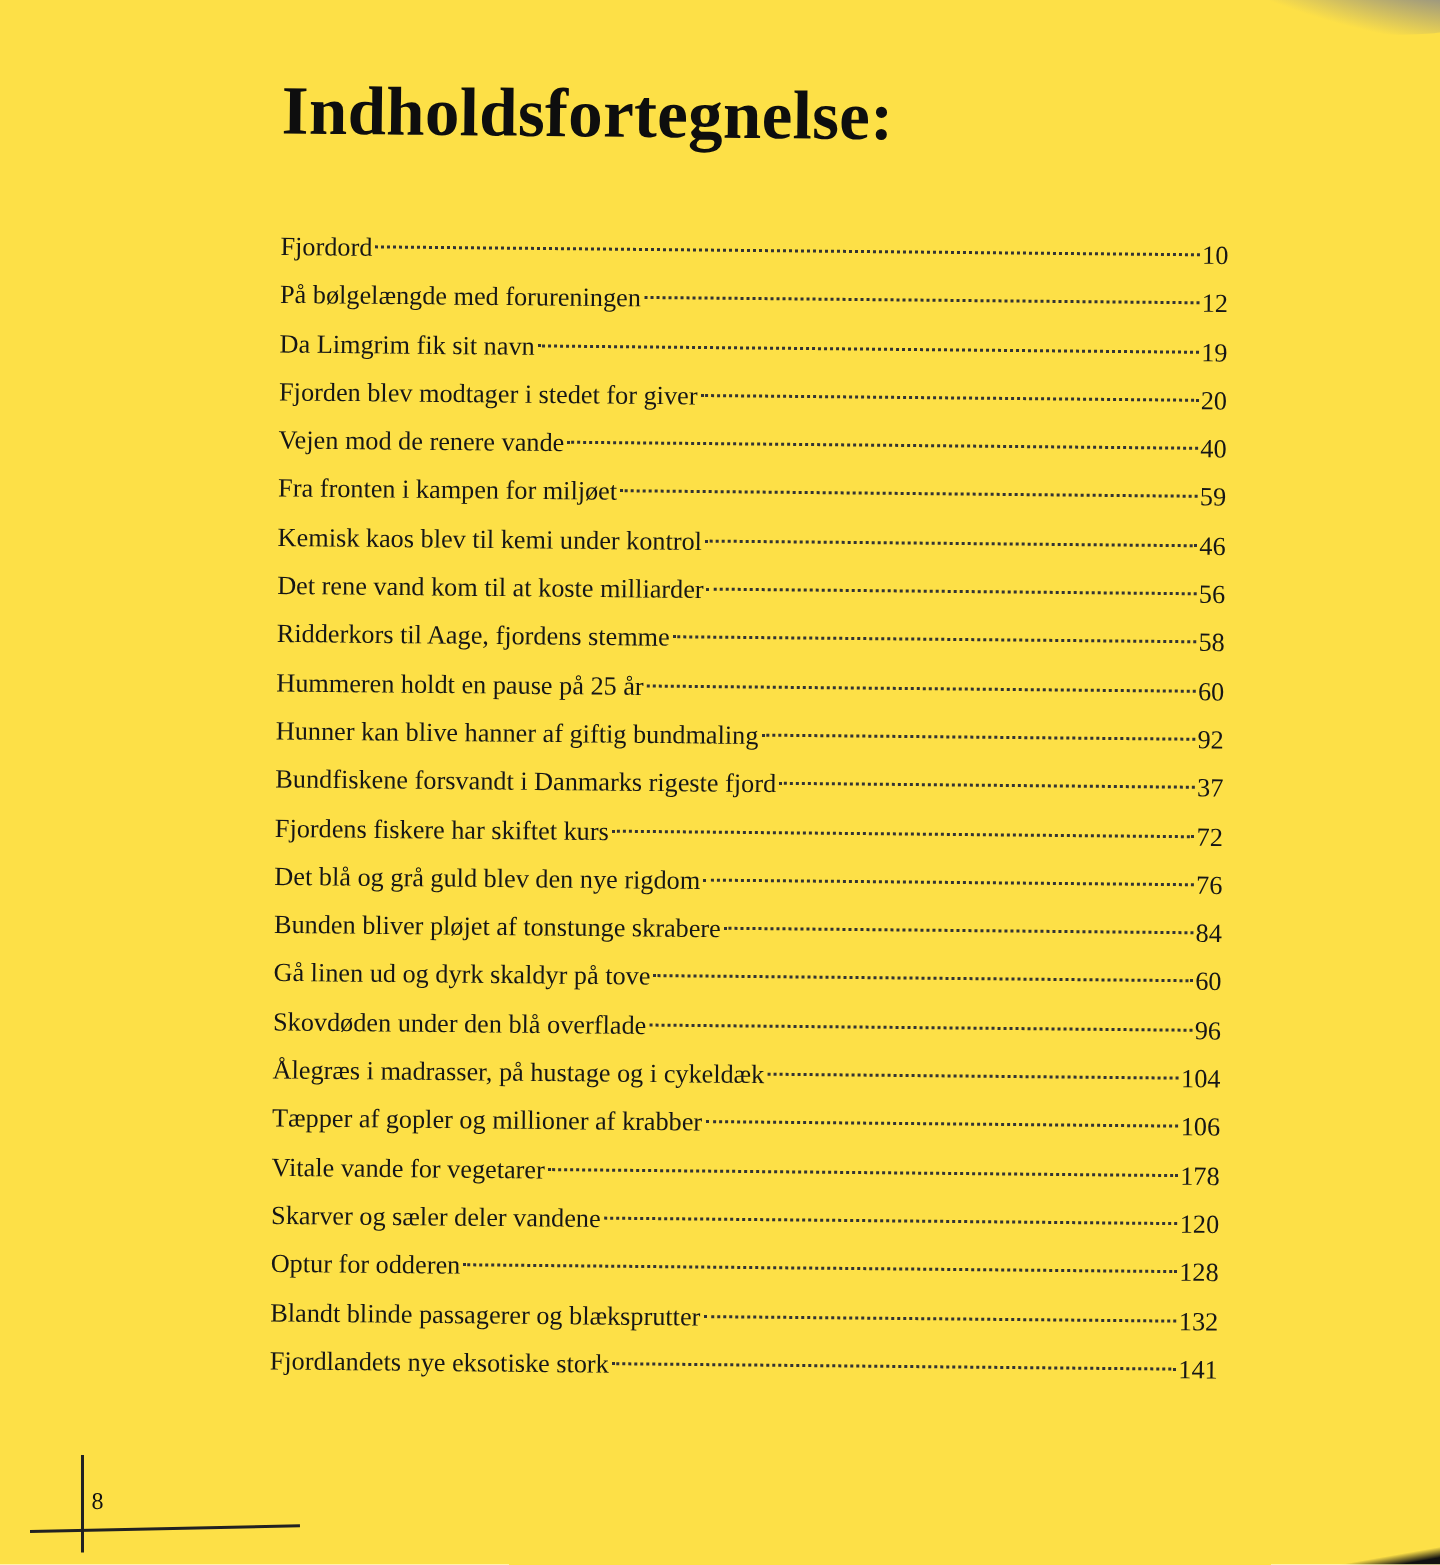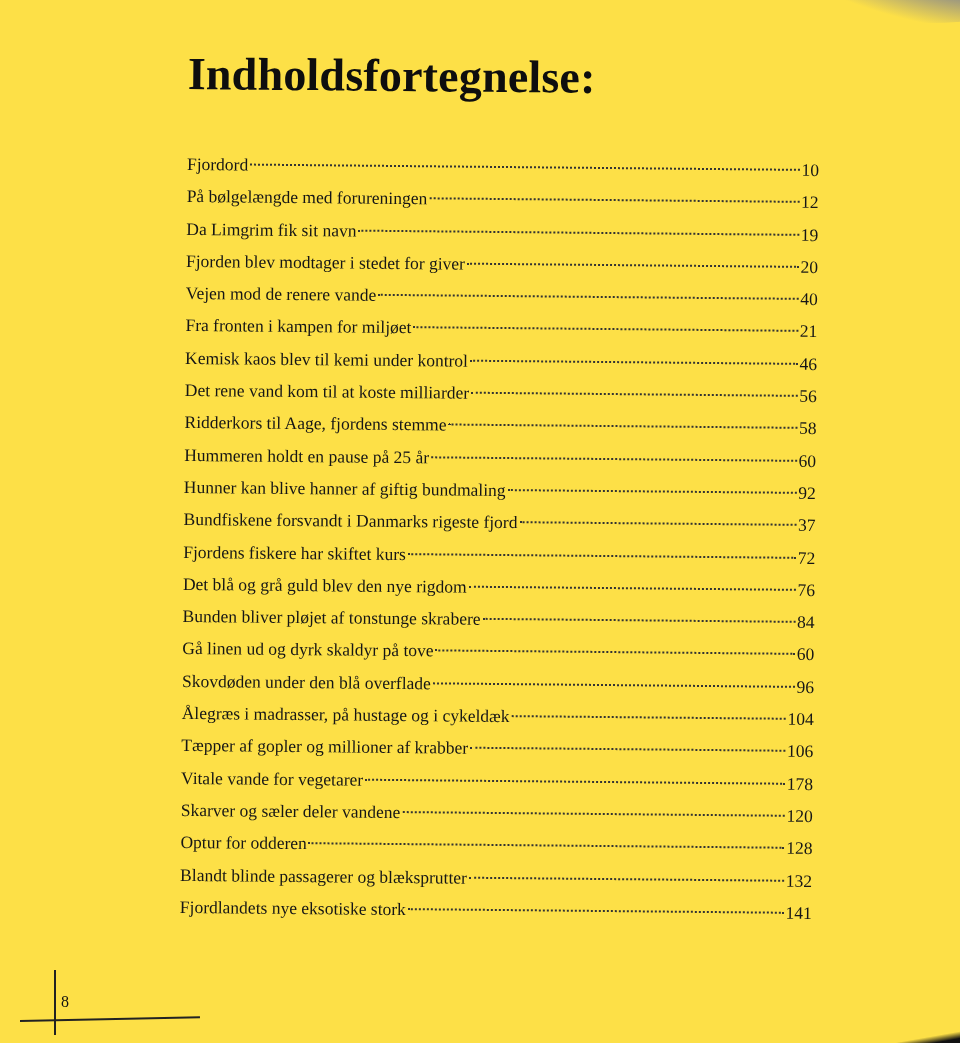--- a/index.html
+++ b/index.html
@@ -159,21 +159,21 @@
           <span class="toc-page">20</span>
         </li>
       <li class="toc-row">
           <span class="toc-title">Vejen mod de renere vande</span>
           <span class="toc-leader"></span>
           <span class="toc-page">40</span>
         </li>
       <li class="toc-row">
           <span class="toc-title">Fra fronten i kampen for miljøet</span>
           <span class="toc-leader"></span>
-          <span class="toc-page">21</span>
+          <span class="toc-page">59</span>
         </li>
       <li class="toc-row">
           <span class="toc-title">Kemisk kaos blev til kemi under kontrol</span>
           <span class="toc-leader"></span>
           <span class="toc-page">46</span>
         </li>
       <li class="toc-row">
           <span class="toc-title">Det rene vand kom til at koste milliarder</span>
           <span class="toc-leader"></span>
           <span class="toc-page">56</span>

